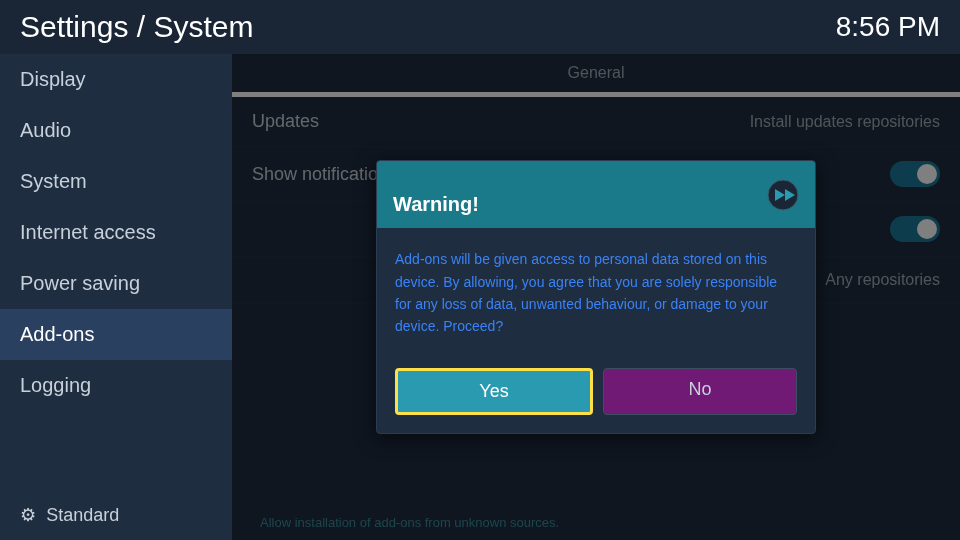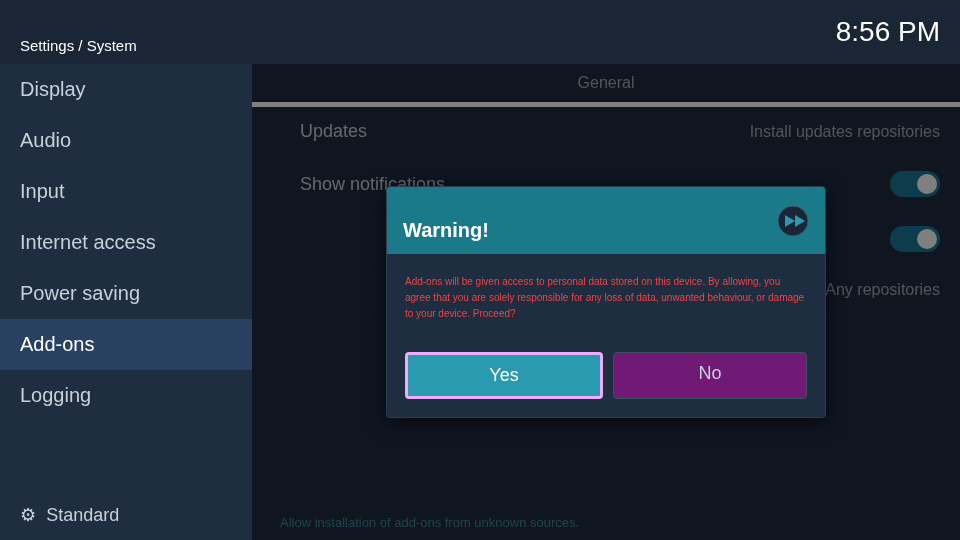--- a/index.html
+++ b/index.html
@@ -18,41 +18,40 @@
     
     .header {
       display: flex;
       justify-content: space-between;
       align-items: center;
       padding: 10px 20px;
       background: #1a2535;
     }
 
     .header-title {
-      font-size: 15px;
+      font-size: 30px;
       font-weight: 300;
       color: #ffffff;
-      margin-top: 27px;
     }
 
     .header-time {
       font-size: 28px;
       font-weight: 300;
       color: #ffffff;
     }
 
     
     .main {
       display: flex;
       flex: 1;
     }
 
     
     .sidebar {
-      width: 252px;
+      width: 232px;
       background: #1e2d40;
       display: flex;
       flex-direction: column;
       padding: 0;
     }
 
     .sidebar-item {
       padding: 14px 20px;
       font-size: 20px;
       color: #c8d0da;
@@ -98,21 +97,20 @@
       color: #a0aab4;
       border-bottom: 5px solid #ffffff;
     }
 
     .settings-row {
       display: flex;
       justify-content: space-between;
       align-items: center;
       padding: 14px 20px;
       border-bottom: 1px solid #243040;
-      margin-left: 28px;
     }
 
     .settings-label {
       font-size: 18px;
       color: #c8d0da;
     }
 
     .settings-value {
       font-size: 16px;
       color: #a0aab4;
@@ -184,36 +182,36 @@
 
     .dialog-title {
       font-size: 20px;
       font-weight: bold;
       color: #ffffff;
       margin-top: 20px;
     }
 
     .dialog-body {
       padding: 20px 18px;
-      font-size: 10px;
-      color: #ef4444;
+      font-size: 14px;
+      color: #3b82f6;
       line-height: 1.6;
     }
 
     .dialog-buttons {
       display: flex;
       padding: 10px 18px 18px;
       gap: 10px;
     }
 
     .btn-yes {
       flex: 1;
       padding: 10px;
       background: #2a9ab0;
-      border: 3px solid #f0abfc;
+      border: 3px solid #fde047;
       border-radius: 4px;
       color: #ffffff;
       font-size: 18px;
       cursor: pointer;
       text-align: center;
     }
 
     .btn-no {
       flex: 1;
       padding: 10px;
@@ -238,21 +236,21 @@
 <div class="header">
   <span class="header-title">Settings / System</span>
   <span class="header-time">8:56 PM</span>
 </div>
 
 <div class="main">
 
   <div class="sidebar">
     <div class="sidebar-item">Display</div>
     <div class="sidebar-item">Audio</div>
-    <div class="sidebar-item">Input</div>
+    <div class="sidebar-item">System</div>
     <div class="sidebar-item">Internet access</div>
     <div class="sidebar-item">Power saving</div>
     <div class="sidebar-item active">Add-ons</div>
     <div class="sidebar-item">Logging</div>
 
     <div class="sidebar-footer">
       <span class="gear-icon">⚙</span>
       <span>Standard</span>
     </div>
   </div>

